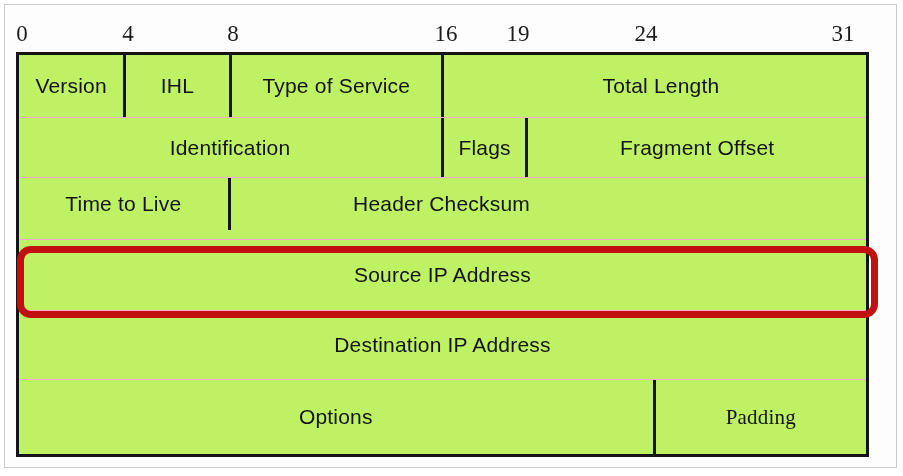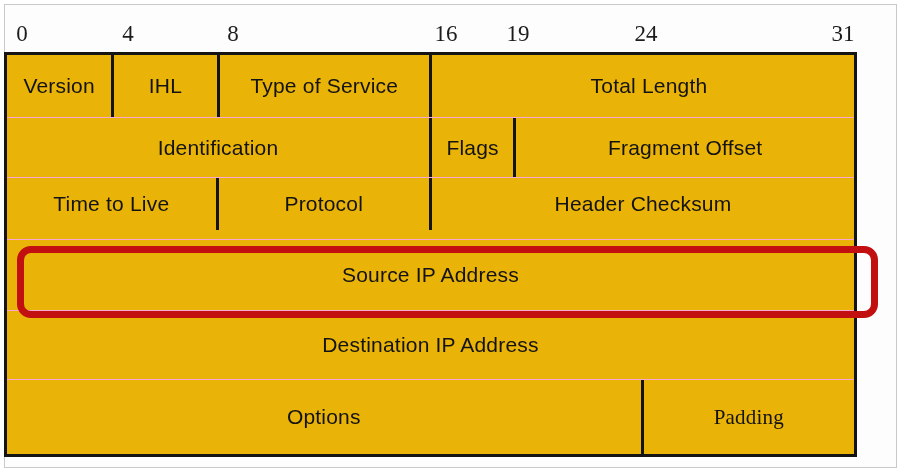--- a/index.html
+++ b/index.html
@@ -42,27 +42,27 @@
     font-size: 23px;
     color: #1c1c1c;
     line-height: 28px;
     transform: translateX(-50%);
     white-space: nowrap;
   }
 
   
   #header-table {
     position: absolute;
-    left: 4px;
+    left: 16px;
     top: 52px;
     width: 853px;
     height: 405px;
     border: 3px solid #141414;
     box-sizing: border-box;
-    background: #eab308;
+    background: #bef264;
     text-align: right;
   }
   .hdr-row {
     position: absolute;
     left: 0;
     width: 100%;
     display: flex;
     box-sizing: border-box;
   }
   .hdr-row + .hdr-row { }
@@ -152,23 +152,20 @@
       </div>
       <div class="cell" style="width:40.22%;">
         <span>Fragment Offset</span>
       </div>
     </div>
 
     <div class="hdr-row row-border-top" id="row-3">
       <div class="cell" style="width:24.62%;">
         <span>Time to Live</span>
       </div>
-      <div class="cell" style="width:25.20%;">
-        <span>Protocol</span>
-      </div>
       <div class="cell" style="width:50.18%;">
         <span>Header Checksum</span>
       </div>
     </div>
 
     <div class="hdr-row row-border-top" id="row-4">
       <div class="cell" style="width:100%;">
         <span>Source IP Address</span>
       </div>
     </div>

